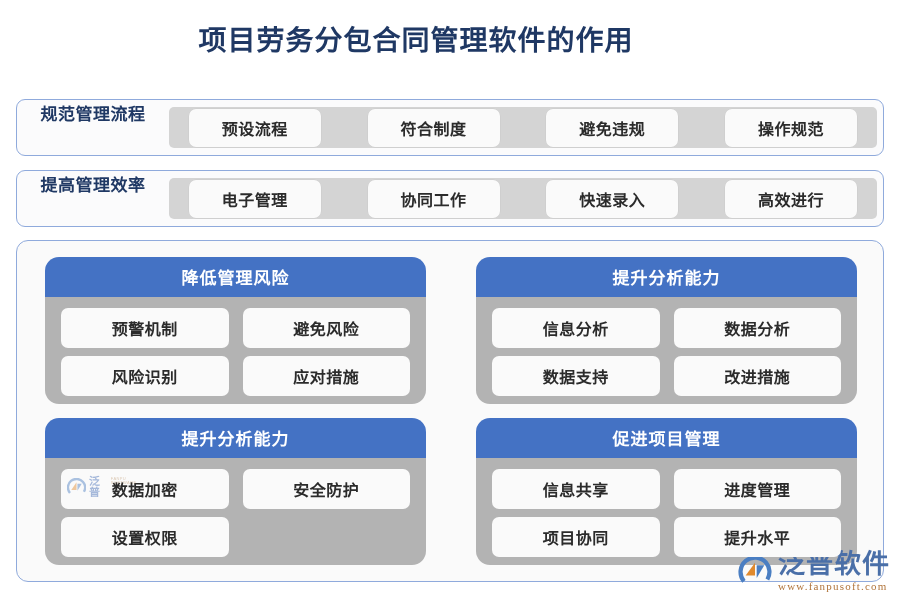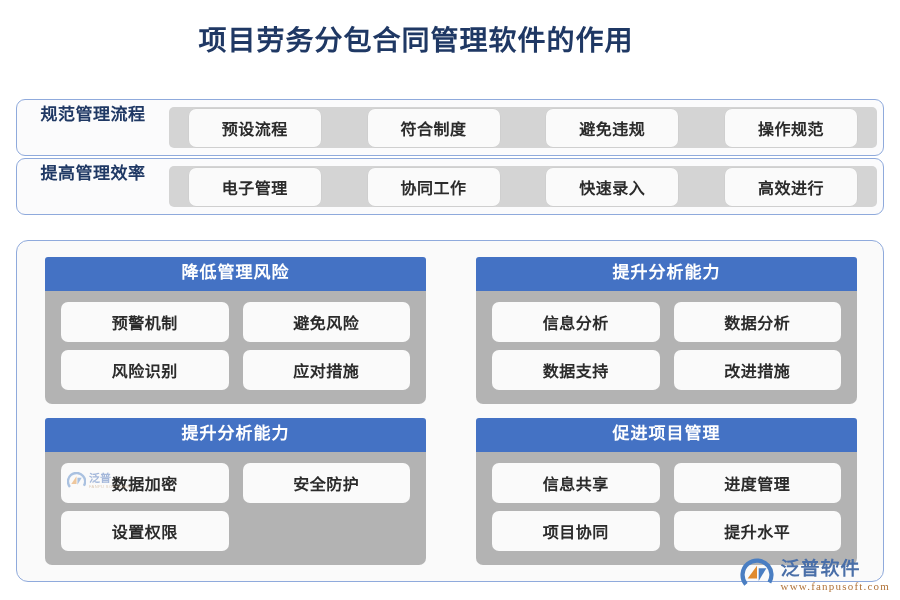--- a/index.html
+++ b/index.html
@@ -37,21 +37,21 @@
     width: 868px;
     height: 57px;
     box-sizing: border-box;
     border: 1.5px solid #8faadc;
     border-radius: 9px;
     background: #fbfbfc;
     display: flex;
     overflow: hidden;
   }
   .bar-row.row1 { top: 99px; }
-  .bar-row.row2 { top: 158px; }
+  .bar-row.row2 { top: 170px; }
 
   .bar-label {
     width: 152px;
     flex: 0 0 152px;
     text-align: center;
     font-size: 17px;
     font-weight: bold;
     color: #1f3864;
     letter-spacing: 0.5px;
   }
@@ -106,23 +106,22 @@
     display: grid;
     grid-template-columns: 1fr 1fr;
     grid-template-rows: 1fr 1fr;
     column-gap: 50px;
     row-gap: 14px;
   }
 
   .card {
     display: flex;
     flex-direction: column;
-    border-radius: 3px;
+    border-radius: 14px;
     overflow: hidden;
-    justify-content: flex-end;
   }
   .card-header {
     background: #4472c4;
     color: #ffffff;
     font-size: 17px;
     font-weight: bold;
     text-align: center;
     letter-spacing: 1px;
     padding: 7px 0 8px 0;
   }
@@ -167,21 +166,21 @@
     align-items: center;
     gap: 3px;
   }
   .watermark-mini .wm-mark {
     width: 19px; height: 19px;
     flex: 0 0 19px;
     position: relative;
   }
   .watermark-mini .wm-text {
     display: flex;
-    flex-direction: column;
+    flex-direction: row;
     line-height: 1;
   }
   .watermark-mini .wm-cn {
     font-size: 11px;
     font-weight: bold;
     color: #3f6ab5;
     letter-spacing: 0;
   }
   .watermark-mini .wm-en {
     font-size: 4px;
@@ -204,21 +203,21 @@
     height: 34px;
     flex: 0 0 34px;
     position: relative;
   }
   .brand-text {
     display: flex;
     flex-direction: column;
     line-height: 1;
   }
   .brand-cn {
-    font-size: 19px;
+    font-size: 27px;
     font-weight: bold;
     color: #4a6fa8;
     letter-spacing: 1px;
   }
   .brand-en {
     font-size: 11px;
     color: #b1743a;
     letter-spacing: 1.2px;
     margin-top: 3px;
     font-family: "Liberation Serif", "DejaVu Serif", serif;

